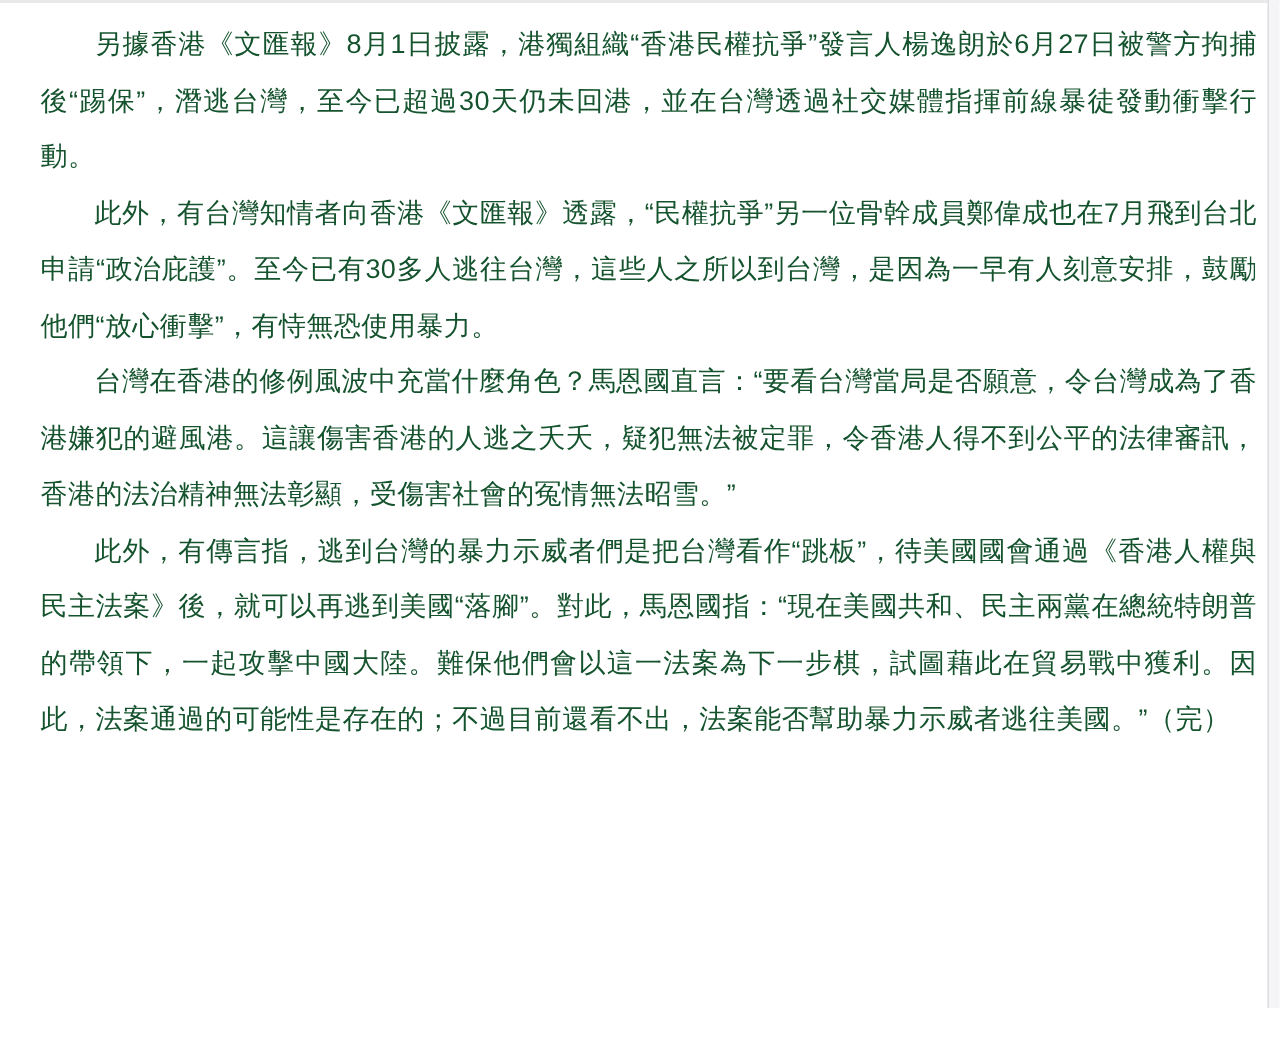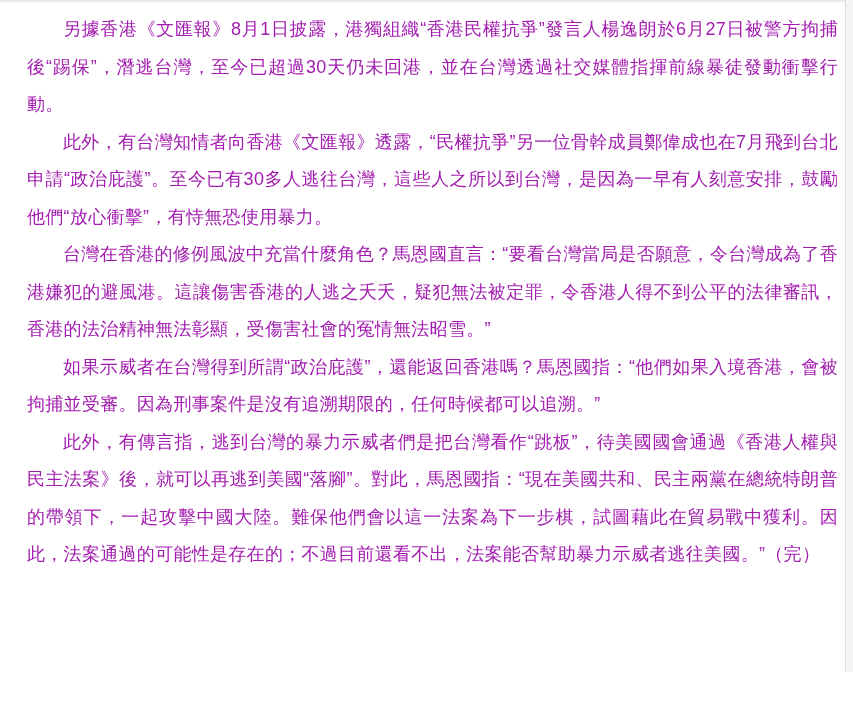--- a/index.html
+++ b/index.html
@@ -32,32 +32,31 @@
     position: absolute;
     top: 0; left: 0;
     width: 853px;
     box-sizing: border-box;
     padding: 11px 15px 0 27px;
   }
   .article p {
     margin: 0;
     font-size: 18px;
     line-height: 37.5px;
-    color: #a21caf;
+    color: #14532d;
     letter-spacing: 0.3px;
     text-indent: 2em;
     text-align: justify;
     text-justify: inter-ideograph;
   }
 </style>
 </head>
 <body>
 
 <div class="top-line"></div>
 <div class="right-strip"></div>
 
 <div class="article" lang="zh-Hant">
   <p>另據香港《文匯報》8月1日披露，港獨組織“香港民權抗爭”發言人楊逸朗於6月27日被警方拘捕後“踢保”，潛逃台灣，至今已超過30天仍未回港，並在台灣透過社交媒體指揮前線暴徒發動衝擊行動。</p>
   <p>此外，有台灣知情者向香港《文匯報》透露，“民權抗爭”另一位骨幹成員鄭偉成也在7月飛到台北申請“政治庇護”。至今已有30多人逃往台灣，這些人之所以到台灣，是因為一早有人刻意安排，鼓勵他們“放心衝擊”，有恃無恐使用暴力。</p>
   <p>台灣在香港的修例風波中充當什麼角色？馬恩國直言：“要看台灣當局是否願意，令台灣成為了香港嫌犯的避風港。這讓傷害香港的人逃之夭夭，疑犯無法被定罪，令香港人得不到公平的法律審訊，香港的法治精神無法彰顯，受傷害社會的冤情無法昭雪。”</p>
-  <p>如果示威者在台灣得到所謂“政治庇護”，還能返回香港嗎？馬恩國指：“他們如果入境香港，會被拘捕並受審。因為刑事案件是沒有追溯期限的，任何時候都可以追溯。”</p>
   <p>此外，有傳言指，逃到台灣的暴力示威者們是把台灣看作“跳板”，待美國國會通過《香港人權與民主法案》後，就可以再逃到美國“落腳”。對此，馬恩國指：“現在美國共和、民主兩黨在總統特朗普的帶領下，一起攻擊中國大陸。難保他們會以這一法案為下一步棋，試圖藉此在貿易戰中獲利。因此，法案通過的可能性是存在的；不過目前還看不出，法案能否幫助暴力示威者逃往美國。”（完）</p>
 </div>
 
 </body></html>

